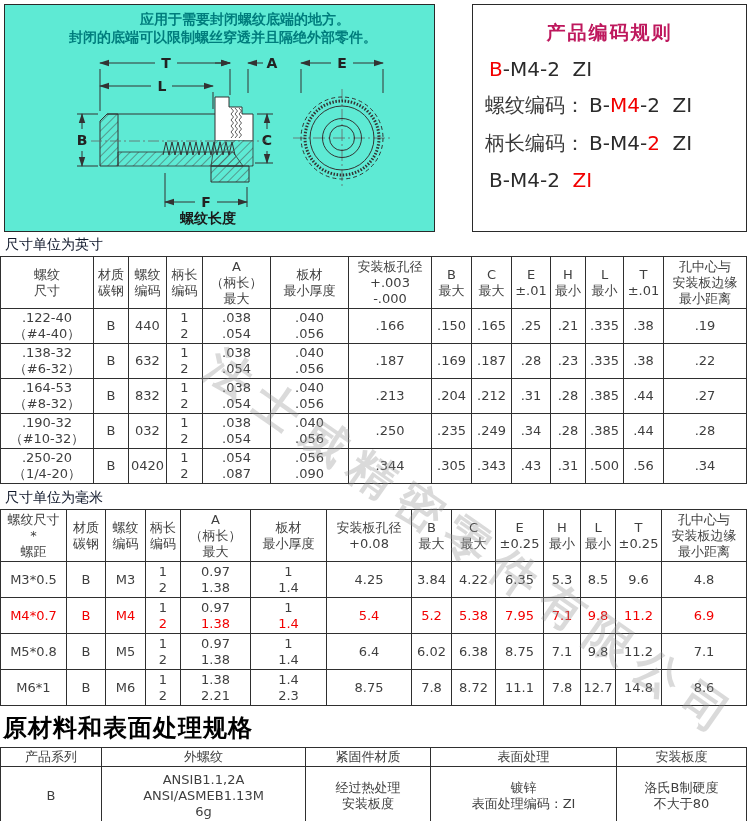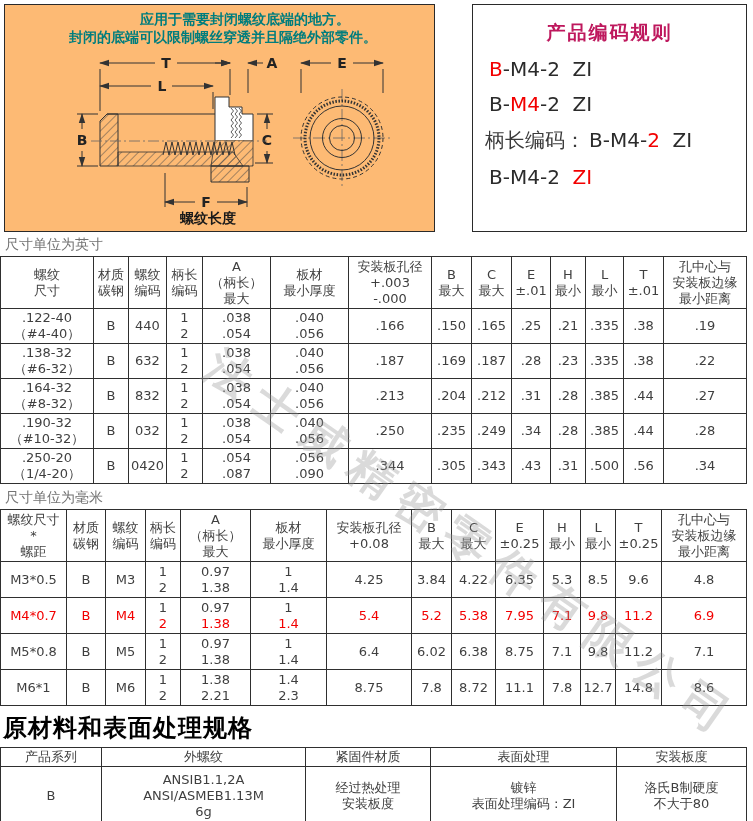--- a/index.html
+++ b/index.html
@@ -1,27 +1,27 @@
 <!DOCTYPE html>
 <html><head>
 <meta charset="utf-8">
 <style>
   html,body{margin:0;padding:0;}
   body{
     width:753px;height:821px;background:#fff;position:relative;overflow:hidden;
     font-family:"DejaVu Sans","Liberation Sans",sans-serif;color:#3f3f3f;
   }
-  .diagram-box{position:absolute;left:4px;top:4px;width:429px;height:226px;border:1px solid #2a2a2a;background:#fdba74;}
+  .diagram-box{position:absolute;left:4px;top:4px;width:429px;height:226px;border:1px solid #2a2a2a;background:#5eead4;}
   .coding-box{position:absolute;left:472px;top:4px;width:273px;height:226px;border:1px solid #2a2a2a;background:#fff;}
   .coding-title{text-align:center;margin-top:15px;font-size:19px;font-weight:bold;color:#be185d;letter-spacing:2px;}
   .code-row{display:flex;align-items:baseline;margin:11px 0 0 12px;font-size:20px;}
   .code-label{color:#3a3a3a;white-space:pre;}
   .code-value{color:#2b2b2b;white-space:pre;margin-left:4px;}
   .red{color:#f20000;}
-  .section-label{color:#737373;font-size:14px;margin:5px 8px 2px 5px;}
+  .section-label{color:#0f172a;font-size:14px;margin:5px 8px 2px 5px;}
   .first-label{margin-top:236px;}
   table{border-collapse:collapse;margin-left:0;table-layout:fixed;width:746px;font-size:13px;text-align:center;background:#fff;}
   td,th{border:1px solid #2f2f2f;font-weight:normal;line-height:16px;padding:1px;overflow:hidden;}
   tr.hdr{height:52px;}
   #inch-table tbody tr{height:34px;}
   #mm-table tbody tr{height:36px;}
   #materials-table tr.hdr{height:18px;}
   #materials-table tbody tr{height:58px;}
   .mat-heading{color:#000000;font-size:24px;font-weight:bold;margin:6px 0 3px 3px;letter-spacing:1px;}
   .watermark{
@@ -118,20 +118,21 @@
   </svg>
 </div>
 
 <div class="coding-box">
   <div class="coding-title">产品编码规则</div>
   <div id="coding-rows">
       <div class="code-row">
         <span class="code-value"><span class="red">B</span><span>-M4-2</span><span>  ZI</span></span>
       </div>
       <div class="code-row">
+        <span class="code-label">螺纹编码：</span>
         <span class="code-value"><span>B-</span><span class="red">M4</span><span>-2</span><span>  ZI</span></span>
       </div>
       <div class="code-row">
         <span class="code-label">柄长编码：</span>
         <span class="code-value"><span>B-M4-</span><span class="red">2</span><span>  ZI</span></span>
       </div>
       <div class="code-row">
         <span class="code-value"><span>B-M4-2</span><span>  </span><span class="red">ZI</span></span>
       </div>
     </div>
@@ -200,21 +201,21 @@
         <td><span>.187</span></td>
         <td><span>.169</span></td>
         <td><span>.187</span></td>
         <td><span>.28</span></td>
         <td><span>.23</span></td>
         <td><span>.335</span></td>
         <td><span>.38</span></td>
         <td><span>.22</span></td>
       </tr>
       <tr>
-        <td><span>.164-32</span><br><span>（#8-32）</span></td>
+        <td><span>.164-53</span><br><span>（#8-32）</span></td>
         <td><span>B</span></td>
         <td><span>832</span></td>
         <td><span>1</span><br><span>2</span></td>
         <td><span>.038</span><br><span>.054</span></td>
         <td><span>.040</span><br><span>.056</span></td>
         <td><span>.213</span></td>
         <td><span>.204</span></td>
         <td><span>.212</span></td>
         <td><span>.31</span></td>
         <td><span>.28</span></td>

